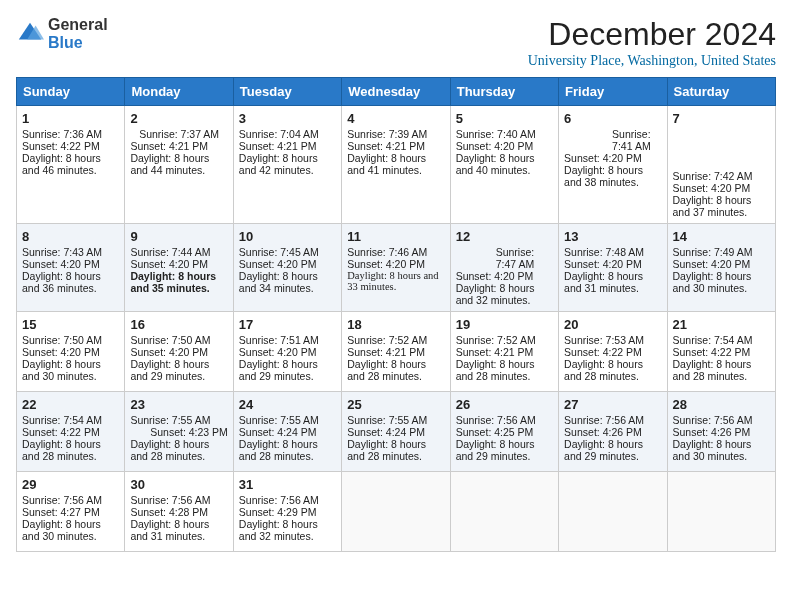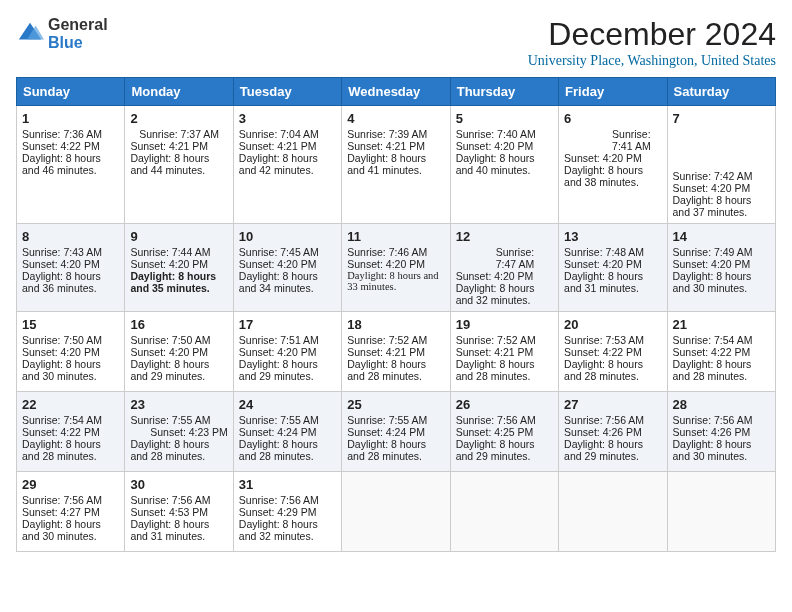--- a/index.html
+++ b/index.html
@@ -303,21 +303,21 @@
       <tr>
         <td>
           <span class="day-num">29</span>
           <span style="display: block;">Sunrise: 7:56 AM</span>
           <span style="display: block;">Sunset: 4:27 PM</span>
           <span style="display: block;">Daylight: 8 hours and 30 minutes.</span>
         </td>
         <td>
           <span class="day-num">30</span>
           <span style="display: block;">Sunrise: 7:56 AM</span>
-          <span style="display: block;">Sunset: 4:53 PM</span>
+          <span style="display: block;">Sunset: 4:28 PM</span>
           <span style="display: block;">Daylight: 8 hours and 31 minutes.</span>
         </td>
         <td>
           <span class="day-num">31</span>
           <span style="display: block;">Sunrise: 7:56 AM</span>
           <span style="display: block;">Sunset: 4:29 PM</span>
           <span style="display: block;">Daylight: 8 hours and 32 minutes.</span>
         </td>
         <td class="cell-empty"></td>
         <td class="cell-empty"></td>

